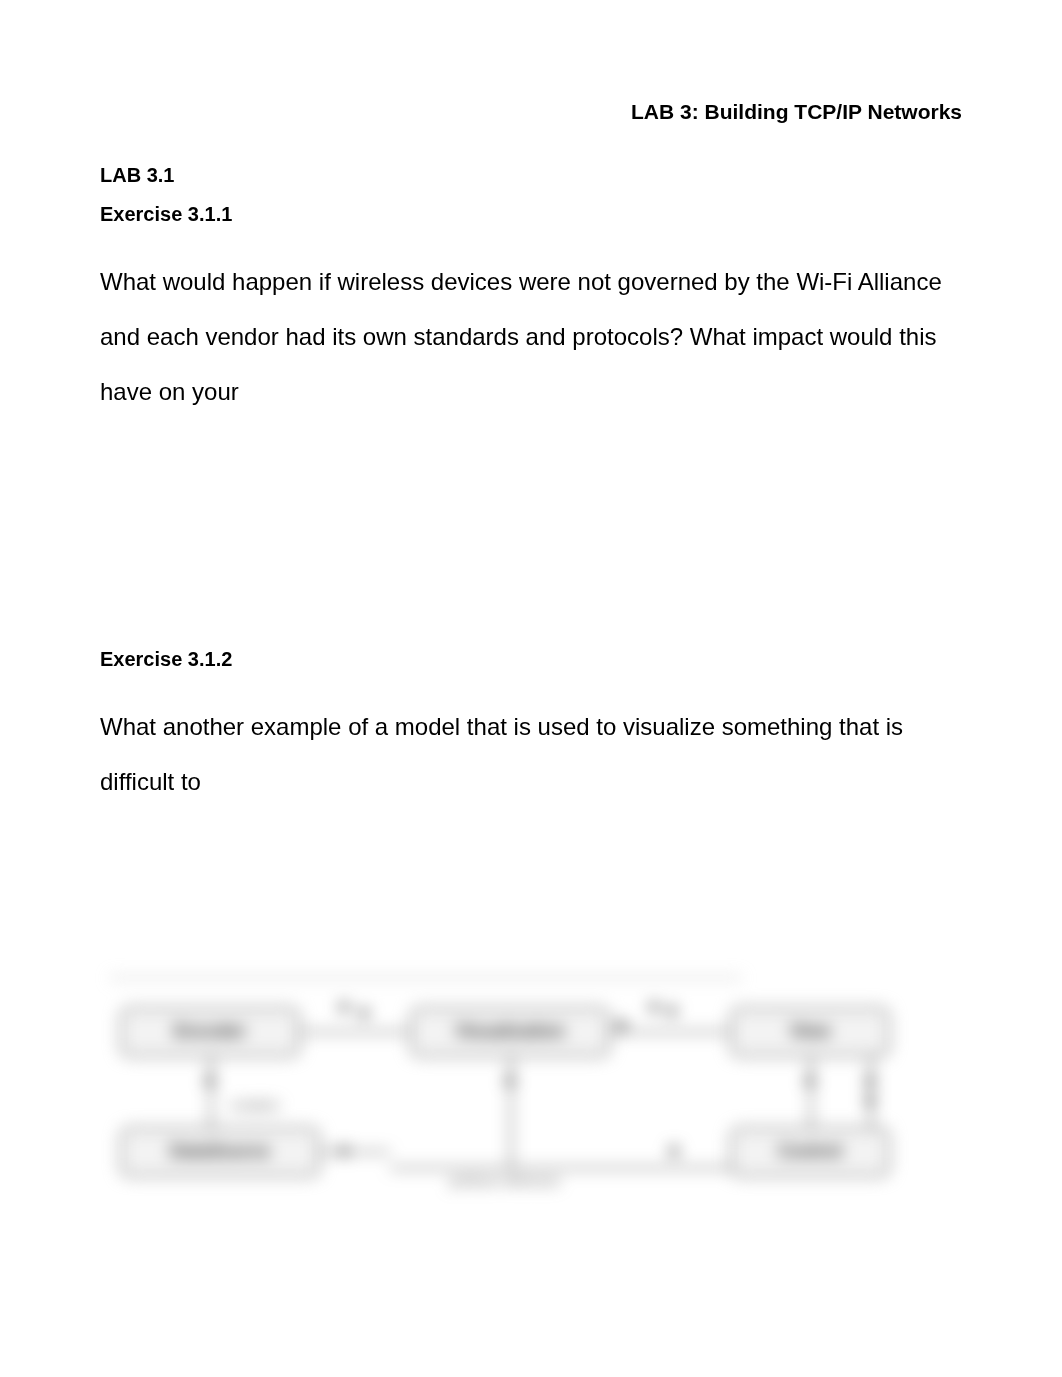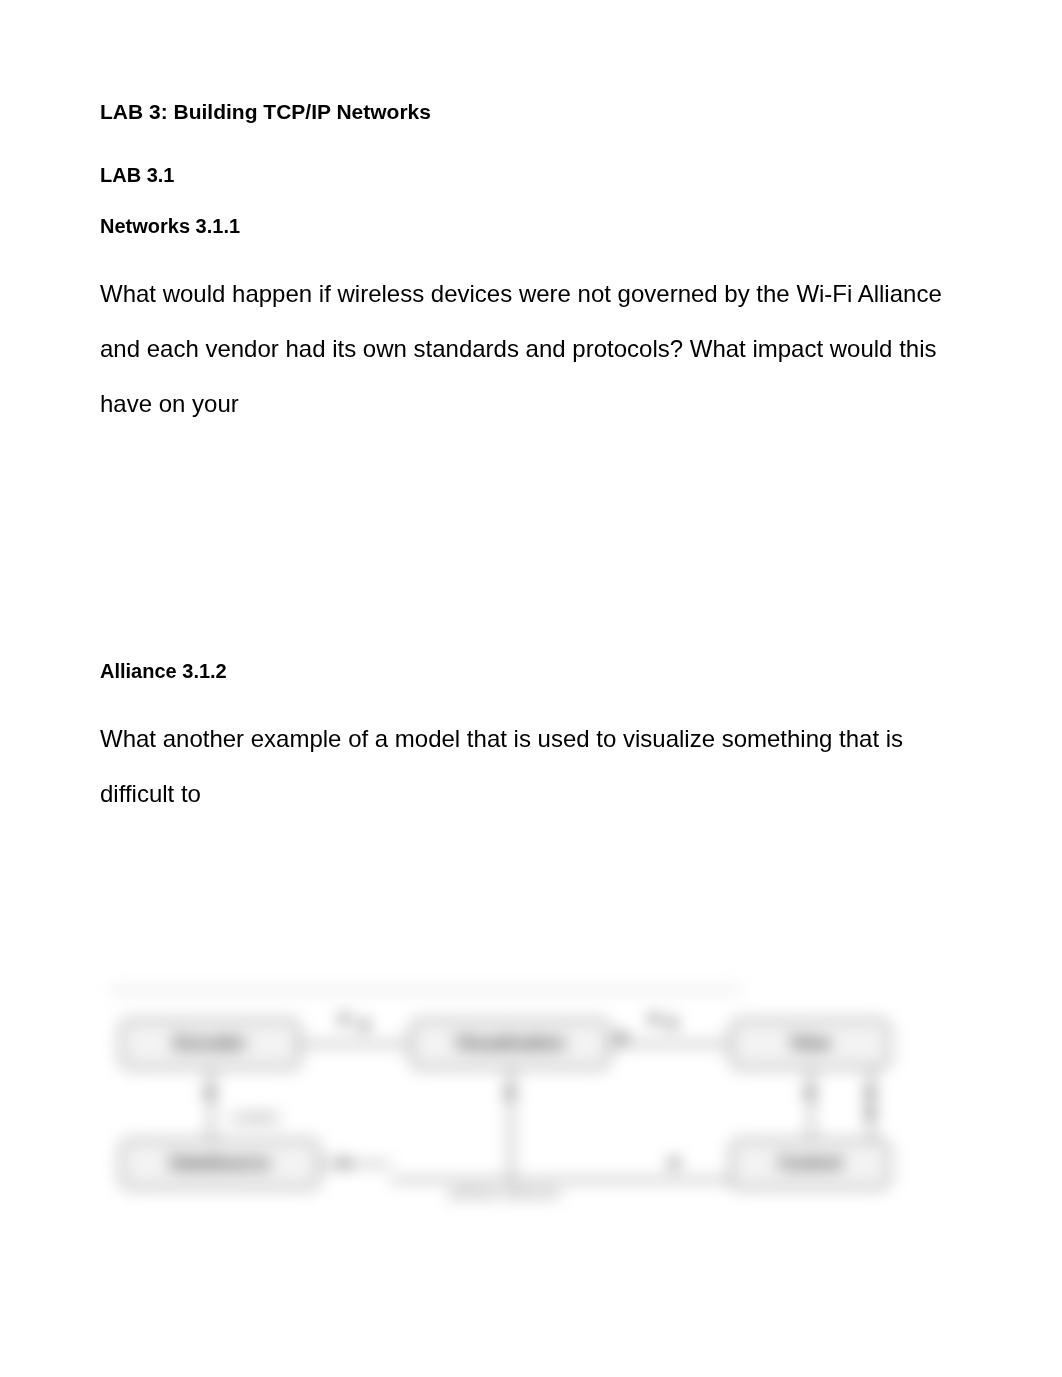--- a/index.html
+++ b/index.html
@@ -10,29 +10,29 @@
     body {
       width: 1062px;
       height: 1377px;
       background: #ffffff;
       font-family: Arial, Helvetica, sans-serif;
       color: #000000;
       padding: 100px 100px 60px 100px;
       position: relative;
     }
     .title {
-      text-align: left;
+      text-align: right;
       font-weight: bold;
       font-size: 21px;
       margin-bottom: 40px;
     }
     .heading {
       font-weight: bold;
       font-size: 20px;
-      margin-bottom: 28px;
+      margin-bottom: 16px;
     }
     .subheading {
       font-weight: bold;
       font-size: 20px;
       margin-bottom: 28px;
     }
     .body-text {
       font-size: 24px;
       line-height: 2.3;
       margin-bottom: 28px;
@@ -99,27 +99,27 @@
       border-radius: 1px;
     }
   </style>
 </head>
 <body>
 
 <div class="title">LAB 3: Building TCP/IP Networks</div>
 
 <div class="heading">LAB 3.1</div>
 
-<div class="subheading">Networks 3.1.1</div>
+<div class="subheading">Exercise 3.1.1</div>
 
 <p class="body-text">What would happen if wireless devices were not governed by the Wi-Fi Alliance and each vendor had its own standards and protocols? What impact would this have on your</p>
 
 <div class="spacer-lg"></div>
 
-<div class="subheading">Alliance 3.1.2</div>
+<div class="subheading">Exercise 3.1.2</div>
 
 <p class="body-text">What another example of a model that is used to visualize something that is difficult to</p>
 
 <div class="spacer-md"></div>
 
 <div class="diagram-wrap">
   <hr class="hr-top">
   <div class="diagram">
 
     <div class="box small" style="left:10px; top:10px;">Encoder</div>

